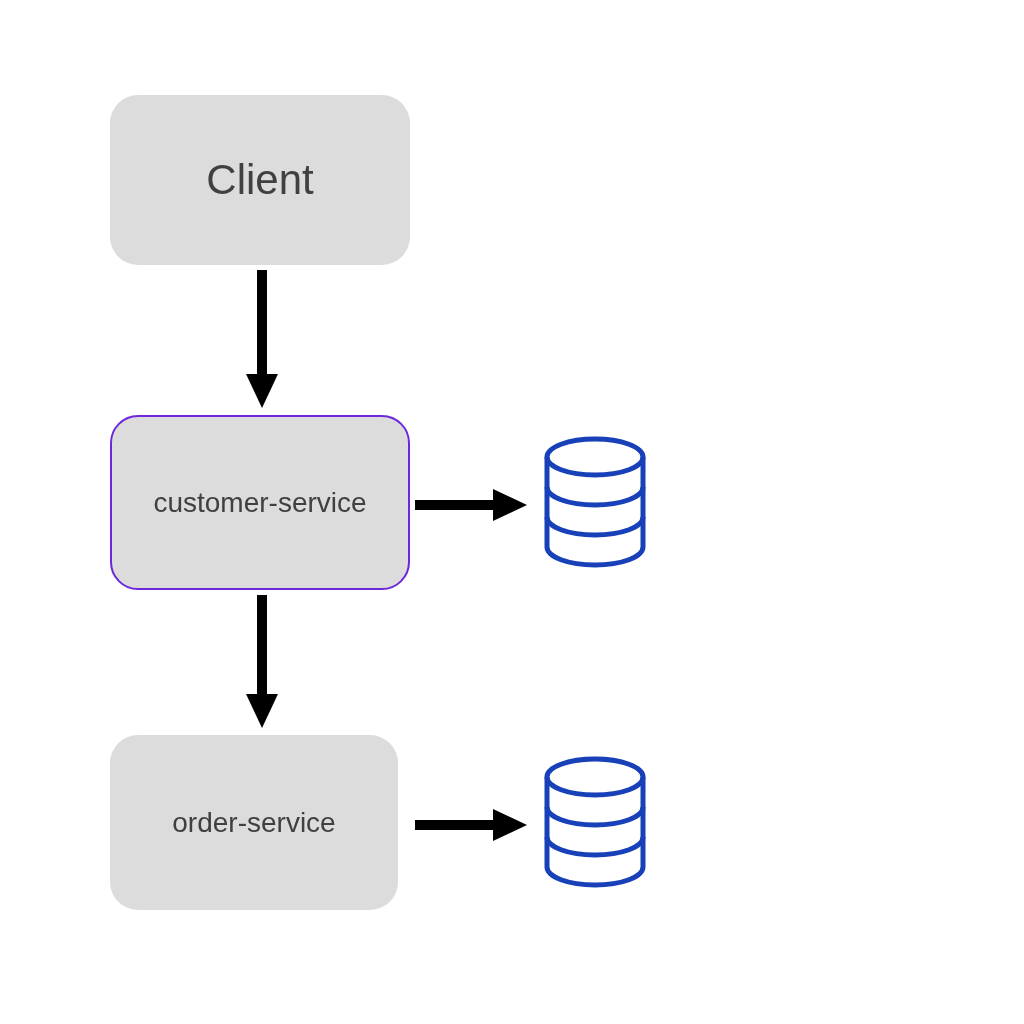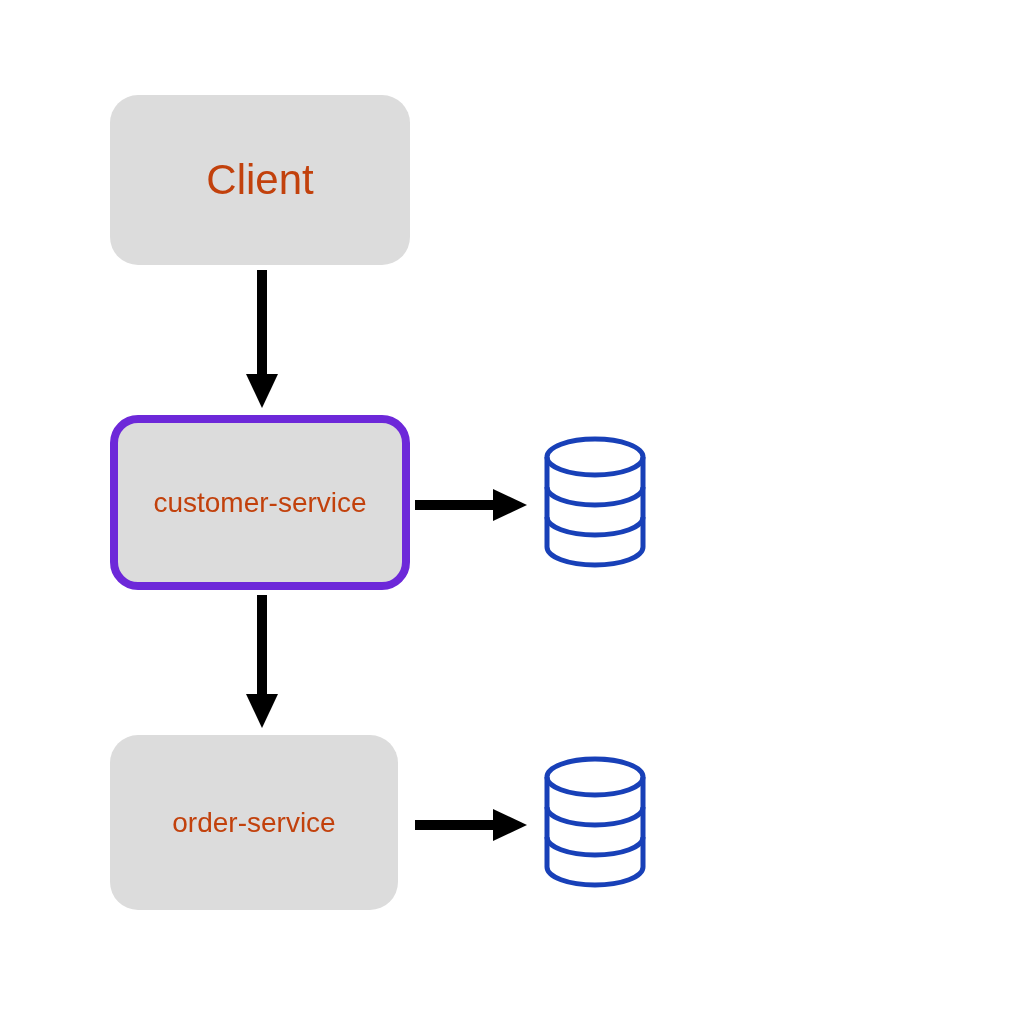--- a/index.html
+++ b/index.html
@@ -10,38 +10,38 @@
       font-family: -apple-system, BlinkMacSystemFont, "Segoe UI", Arial, sans-serif;
       position: relative;
     }
     .node {
       position: absolute;
       background: #dcdcdc;
       border-radius: 28px;
       display: flex;
       align-items: center;
       justify-content: center;
-      color: #c2410c;
+      color: #404040;
     }
     .node-client {
       left: 110px;
       top: 95px;
       width: 300px;
       height: 170px;
       font-size: 42px;
       font-weight: 400;
     }
     .node-customer {
       left: 110px;
       top: 415px;
       width: 300px;
       height: 175px;
       font-size: 28px;
       font-weight: 400;
-      border: 8px solid #6d28d9;
+      border: 2px solid #6d28d9;
     }
     .node-order {
       left: 110px;
       top: 735px;
       width: 288px;
       height: 175px;
       font-size: 28px;
       font-weight: 400;
     }
     .arrow {

